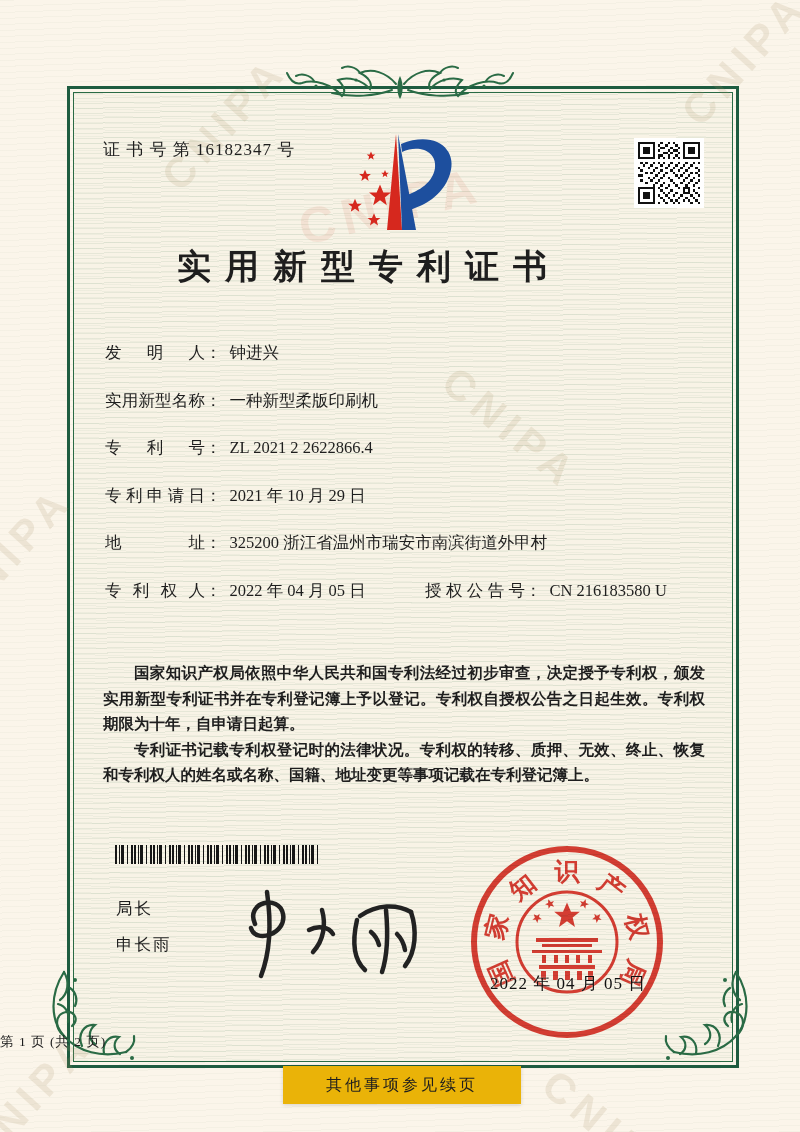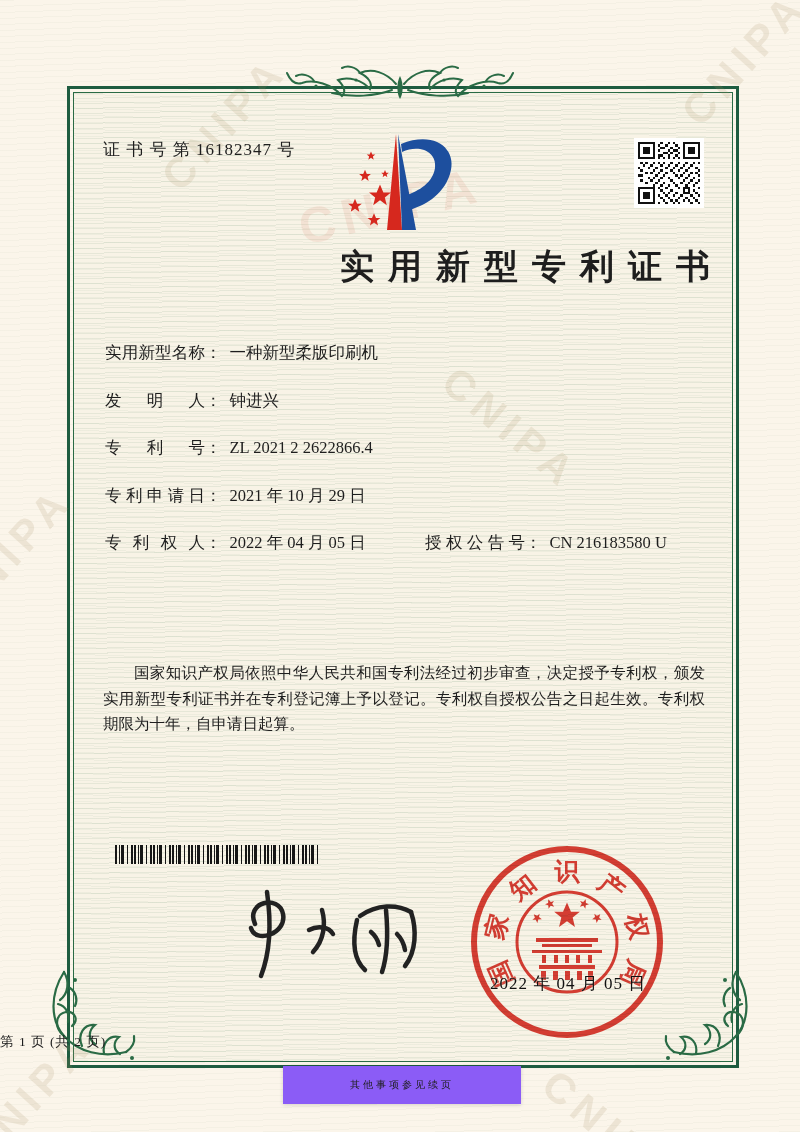--- a/index.html
+++ b/index.html
@@ -32,40 +32,40 @@
     background:
       repeating-linear-gradient(179deg, rgba(106,150,116,0.13) 0 1px, transparent 1px 5px),
       repeating-linear-gradient(2deg, rgba(106,150,116,0.07) 0 1px, transparent 1px 7px),
       #F8F3E6;
   }
   .ornament{position:absolute;z-index:4;}
   .content{position:absolute;z-index:5;}
   .cert-no{left:103px;top:138px;font-size:17px;letter-spacing:1px;text-align:right;}
   .logo{left:338px;top:124px;}
   .qr{left:634px;top:138px;width:70px;height:70px;background:#fff;padding:4px;box-sizing:border-box;}
-  .title{left:0;top:244px;width:724px;text-align:right;font-size:34px;font-weight:bold;letter-spacing:14px;text-indent:14px;}
+  .title{left:0;top:244px;width:724px;text-align:center;font-size:34px;font-weight:bold;letter-spacing:14px;text-indent:14px;}
   .fields{left:105px;top:344px;width:600px;}
   .field-row{position:relative;margin-bottom:30px;font-size:16.5px;line-height:17.5px;white-space:nowrap;}
   .flabel{display:inline-block;width:100px;text-align:justify;text-align-last:justify;vertical-align:top;}
   .colon{margin-right:8px;}
   .grant-second{position:absolute;left:320px;top:0;}
-  .paras{left:103px;top:660px;width:602px;font-size:15.5px;line-height:25.5px;text-align:justify;}
+  .paras{left:103px;top:660px;width:602px;font-size:15.5px;line-height:25.5px;text-align:justify;font-weight:bold;}
   .paras p{margin:0;text-indent:2em;}
   .barcode{left:115px;top:845px;width:205px;height:19px;
     background:repeating-linear-gradient(90deg,#161616 0 2px,transparent 2px 4px,#161616 4px 5px,transparent 5px 6px,#161616 6px 9px,transparent 9px 12px,#161616 12px 13px,transparent 13px 16px,#161616 16px 18px,transparent 18px 19px);
   }
   .director{left:116px;top:898px;font-size:16.5px;letter-spacing:2px;}
   .director div{margin-bottom:14px;}
   .sig{left:225px;top:884px;}
   .seal{left:468px;top:843px;mix-blend-mode:multiply;opacity:0.94;}
   .seal-date{left:462px;top:972px;width:212px;text-align:center;font-size:17px;letter-spacing:1px;color:#101010;z-index:6;
     text-shadow:0 0 2px rgba(248,243,230,0.9);}
   .page-num{left:0;top:1033px;width:800px;font-size:13.5px;letter-spacing:1px;}
   .note{left:283px;top:1066px;width:238px;height:38px;line-height:38px;text-align:center;
-    background:#8b5cf6;box-shadow:0 1px 4px rgba(0,0,0,0.15);font-size:10px;letter-spacing:3px;z-index:6;}
+    background:#eab308;box-shadow:0 1px 4px rgba(0,0,0,0.15);font-size:16px;letter-spacing:3px;z-index:6;}
 </style>
 </head>
 <body>
 
 <div class="page">
 
   <div class="wm" style="left:170px;top:160px;transform:rotate(-48deg);">CNIPA</div>
   <div class="wm" style="left:690px;top:95px;transform:rotate(-48deg);">CNIPA</div>
   <div class="wm pink" style="left:300px;top:200px;transform:rotate(-14deg);">CNIPA</div>
   <div class="wm" style="left:448px;top:352px;transform:rotate(40deg);">CNIPA</div>
@@ -151,45 +151,53 @@
         <rect x="1" y="19" width="5" height="5" fill="#fff"></rect>
         <rect x="2" y="20" width="3" height="3" fill="#111"></rect>
       <path fill="#111" d="M9 0h1v1H9z M12 0h1v1h-1z M14 0h1v1h-1z M8 1h1v1H8z M11 1h1v1h-1z M15 1h1v1h-1z M9 2h2v1H9z M13 2h1v1h-1z M16 2h1v1h-1z M8 3h1v1H8z M12 3h1v1h-1z M14 3h2v1h-2z M10 4h2v1h-2z M13 4h1v1h-1z M16 4h1v1h-1z M8 5h2v1H8z M12 5h1v1h-1z M15 5h1v1h-1z M8 6h1v1H8z M10 6h1v1h-1z M12 6h1v1h-1z M14 6h1v1h-1z M16 6h1v1h-1z M1 8h1v1H1z M3 8h1v1H3z M6 8h1v1H6z M8 8h1v1H8z M10 8h1v1h-1z M13 8h1v1h-1z M16 8h1v1h-1z M19 8h1v1h-1z M22 8h1v1h-1z M24 8h1v1h-1z M2 9h1v1H2z M5 9h1v1H5z M9 9h1v1H9z M12 9h1v1h-1z M15 9h1v1h-1z M18 9h1v1h-1z M21 9h1v1h-1z M0 10h1v1H0z M4 10h1v1H4z M7 10h1v1H7z M11 10h1v1h-1z M14 10h1v1h-1z M17 10h1v1h-1z M20 10h1v1h-1z M23 10h1v1h-1z M1 11h1v1H1z M6 11h1v1H6z M9 11h1v1H9z M13 11h1v1h-1z M16 11h1v1h-1z M19 11h1v1h-1z M24 11h1v1h-1z M3 12h1v1H3z M5 12h1v1H5z M8 12h1v1H8z M11 12h1v1h-1z M14 12h1v1h-1z M18 12h1v1h-1z M21 12h1v1h-1z M23 12h1v1h-1z M0 13h2v1H0z M7 13h1v1H7z M10 13h1v1h-1z M15 13h1v1h-1z M17 13h1v1h-1z M20 13h1v1h-1z M24 13h1v1h-1z M4 14h1v1H4z M6 14h1v1H6z M9 14h1v1H9z M12 14h1v1h-1z M16 14h1v1h-1z M19 14h1v1h-1z M22 14h1v1h-1z M1 15h1v1H1z M5 15h1v1H5z M8 15h1v1H8z M13 15h1v1h-1z M18 15h1v1h-1z M21 15h1v1h-1z M24 15h1v1h-1z M3 16h1v1H3z M7 16h1v1H7z M10 16h1v1h-1z M14 16h1v1h-1z M17 16h1v1h-1z M20 16h1v1h-1z M23 16h1v1h-1z M6 17h1v1H6z M9 17h1v1H9z M12 17h1v1h-1z M15 17h1v1h-1z M19 17h1v1h-1z M22 17h1v1h-1z M8 18h1v1H8z M11 18h1v1h-1z M16 18h1v1h-1z M18 18h3v1h-3z M24 18h1v1h-1z M9 19h1v1H9z M13 19h1v1h-1z M18 19h1v1h-1z M20 19h1v1h-1z M22 19h1v1h-1z M10 20h1v1h-1z M12 20h1v1h-1z M15 20h1v1h-1z M18 20h3v1h-3z M23 20h1v1h-1z M8 21h1v1H8z M11 21h1v1h-1z M14 21h1v1h-1z M17 21h1v1h-1z M21 21h1v1h-1z M24 21h1v1h-1z M9 22h1v1H9z M12 22h1v1h-1z M16 22h1v1h-1z M19 22h1v1h-1z M22 22h1v1h-1z M10 23h1v1h-1z M13 23h1v1h-1z M15 23h1v1h-1z M18 23h1v1h-1z M20 23h1v1h-1z M23 23h1v1h-1z M8 24h1v1H8z M11 24h1v1h-1z M14 24h1v1h-1z M16 24h1v1h-1z M21 24h1v1h-1z M24 24h1v1h-1z"></path>
     </svg>
   </div>
 
   <div class="content title">实用新型专利证书</div>
 
   <div class="content fields">
     <div class="field-row">
+      <span class="flabel">发明人</span><span class="colon">：</span><span>钟进兴</span>
+    </div>
+    <div class="field-row">
       <span class="flabel">实用新型名称</span><span class="colon">：</span><span>一种新型柔版印刷机</span>
     </div>
     <div class="field-row">
-      <span class="flabel">发明人</span><span class="colon">：</span><span>钟进兴</span>
-    </div>
-    <div class="field-row">
       <span class="flabel">专利号</span><span class="colon">：</span><span>ZL 2021 2 2622866.4</span>
     </div>
     <div class="field-row">
       <span class="flabel">专利申请日</span><span class="colon">：</span><span>2021 年 10 月 29 日</span>
+    </div>
+    <div class="field-row">
+      <span class="flabel">地址</span><span class="colon">：</span><span>325200  浙江省温州市瑞安市南滨街道外甲村</span>
     </div>
     <div class="field-row">
       <span class="flabel">专利权人</span><span class="colon">：</span><span>2022 年 04 月 05 日</span>
       <span class="grant-second">
         <span class="flabel">授权公告号</span><span class="colon">：</span><span>CN 216183580 U</span>
       </span>
     </div>
   </div>
 
   <div class="content paras">
     <p>国家知识产权局依照中华人民共和国专利法经过初步审查，决定授予专利权，颁发实用新型专利证书并在专利登记簿上予以登记。专利权自授权公告之日起生效。专利权期限为十年，自申请日起算。</p>
+    <p>专利证书记载专利权登记时的法律状况。专利权的转移、质押、无效、终止、恢复和专利权人的姓名或名称、国籍、地址变更等事项记载在专利登记簿上。</p>
   </div>
 
   <div class="content barcode"></div>
 
+  <div class="content director">
+    <div>局长</div>
+    <div>申长雨</div>
+  </div>
 
   <svg class="content sig" width="210" height="98" viewBox="0 0 210 98">
     <g stroke="#222" stroke-width="4.5" fill="none" stroke-linecap="round" stroke-linejoin="round">
       <path d="M30,40 C20,18 54,10 58,30 C62,50 30,60 26,44"></path>
       <path d="M42,8 C46,36 46,66 36,92"></path>
       <path d="M97,26 C101,40 99,56 88,68"></path>
       <path d="M84,46 C93,41 104,43 108,50"></path>
       <path d="M135,32 C152,20 172,20 186,28"></path>
       <path d="M132,36 C127,58 129,76 140,86"></path>
       <path d="M161,26 C163,48 163,70 157,88"></path>

